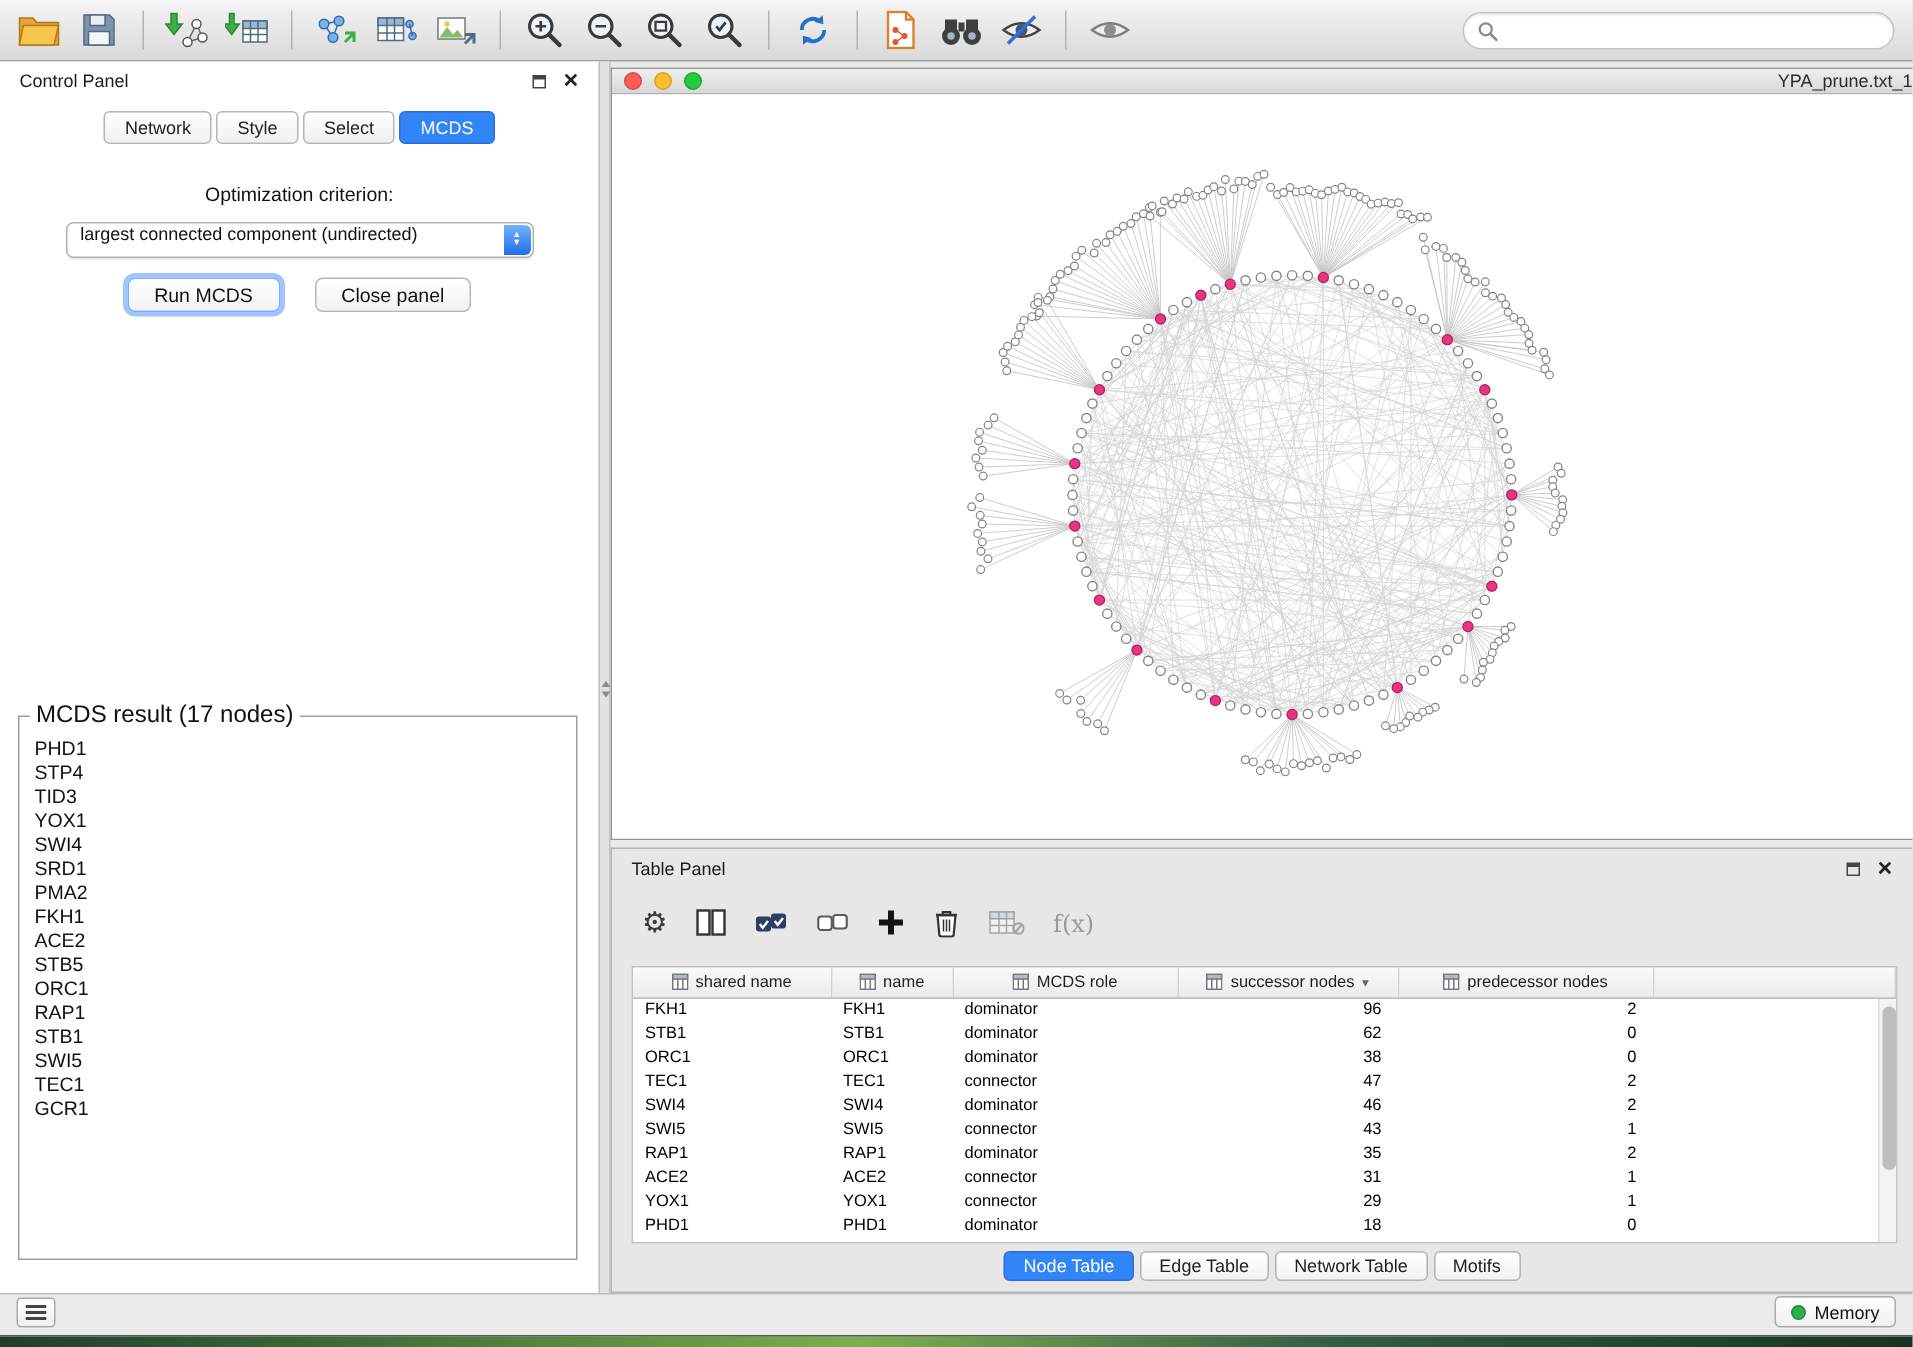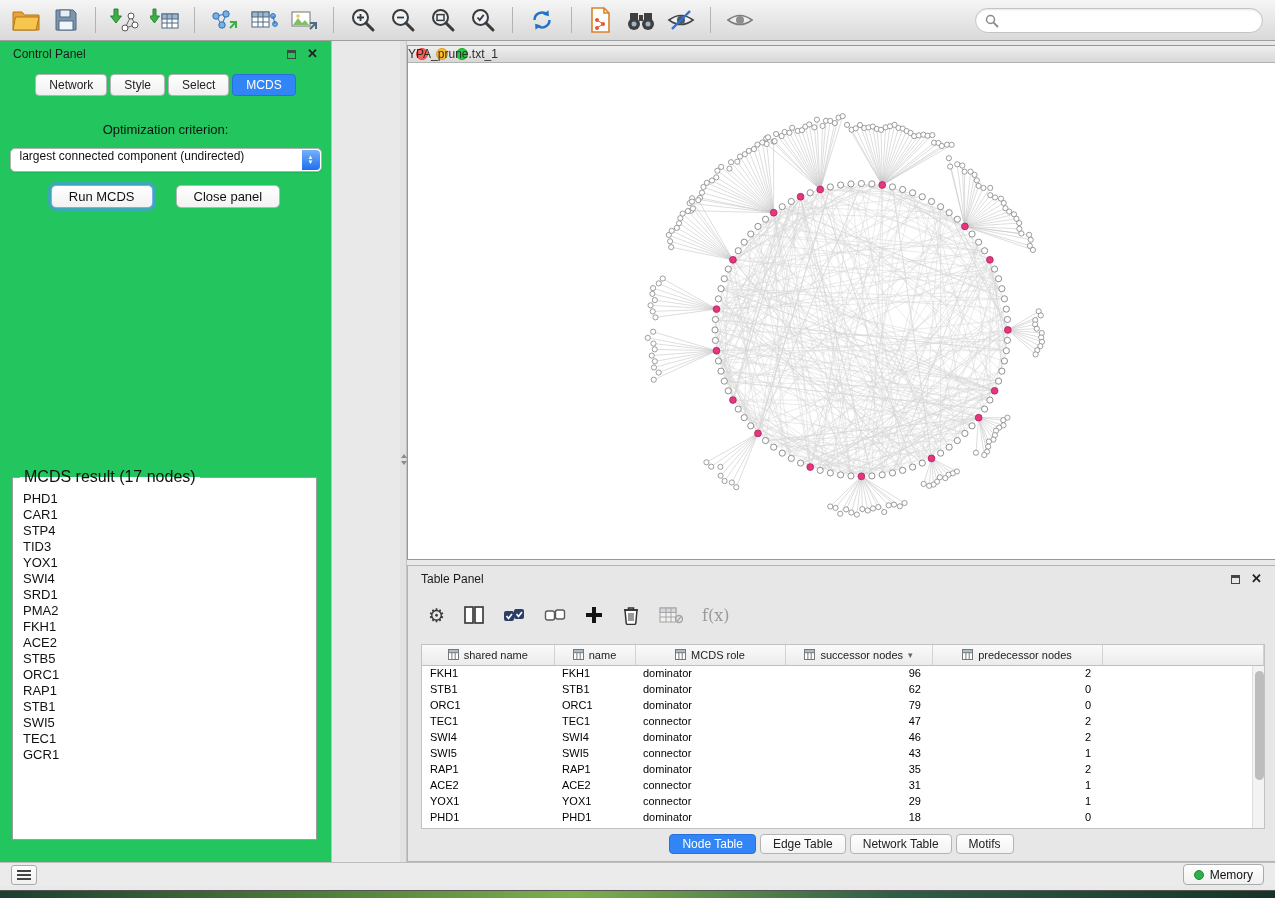--- a/index.html
+++ b/index.html
@@ -8,21 +8,21 @@
 
   
   .toolbar{position:absolute;top:0;left:0;right:0;height:41px;background:linear-gradient(#f5f5f5,#d9d9d9);border-bottom:1px solid #9f9f9f;display:flex;align-items:center;padding:0 8px;gap:4px}
   .tbtn{width:36px;height:33px;border:none;background:transparent;display:flex;align-items:center;justify-content:center;border-radius:4px;cursor:default}
   .tbtn svg{display:block}
   .tsep{width:1px;height:26px;background:#b3b3b3;margin:0 7px}
   .search-wrap{position:absolute;right:12px;top:8px;width:288px;height:25px;border:1px solid #c3c3c3;border-radius:13px;background:#fff;display:flex;align-items:center;padding:0 9px;box-shadow:inset 0 1px 2px rgba(0,0,0,.10)}
   .search-wrap input{border:none;outline:none;flex:1;font-size:12px;background:transparent;margin-left:5px}
 
   
-  .control-panel{position:absolute;left:0;top:41px;width:332px;height:821px;background:#22c55e;border-right:1px solid #bdbdbd}
+  .control-panel{position:absolute;left:0;top:41px;width:400px;height:821px;background:#ffffff;border-right:1px solid #bdbdbd}
   .panel-titlebar{height:26px;display:flex;align-items:center;padding:0 13px;font-size:12px;color:#1b1b1b}
   .panel-wincontrols{margin-left:auto;display:flex;gap:11px;align-items:center}
   .float-glyph{width:9px;height:9px;border:1px solid #444;border-top:3px solid #444;display:inline-block}
   .close-glyph{font-size:13px;font-weight:bold;color:#222;line-height:10px}
   .cp-tabs{display:flex;justify-content:center;gap:3px;padding:7px 0 10px}
   .tab{height:22px;padding:0 13px;font-size:12px;border:1px solid #b4b4b4;background:linear-gradient(#ffffff,#f0f0f0);border-radius:4px;color:#222;cursor:default}
   .tab.active{background:#3285f7;border-color:#2a6fd9;color:#fff}
   .cp-body{text-align:center}
   .opt-label{font-size:13px;margin:16px 0 11px;color:#111}
   .dropdown{margin:0 auto;width:312px;height:24px;background:#fff;border:1px solid #b2b2b2;border-radius:5px;display:flex;align-items:flex-start;font-size:12px;padding-left:9px;position:relative;box-shadow:0 1px 1px rgba(0,0,0,.08);color:#111}
@@ -42,21 +42,21 @@
   .split-handle .up{border-bottom:4px solid #8b8b8b}
   .split-handle .dn{border-top:4px solid #8b8b8b}
 
   
   .network-window{position:absolute;left:407px;top:45px;right:0;height:515px;background:#fff;border:1px solid #979797;border-right:none}
   .net-titlebar{height:17px;background:linear-gradient(#efefef,#d7d7d7);border-bottom:1px solid #b2b2b2;position:relative;display:flex;align-items:center}
   .tl{width:12px;height:12px;border-radius:50%;margin-left:8px;flex:0 0 auto}
   .tl.red{background:#ff5f57;border:1px solid #e0443e}
   .tl.yellow{background:#febc2e;border:1px solid #d89e24}
   .tl.green{background:#28c840;border:1px solid #1aab29}
-  .net-title{position:absolute;left:0;right:0;text-align:left;font-size:12px;color:#2c2c2c;pointer-events:none}
+  .net-title{position:absolute;left:0;right:0;text-align:right;font-size:12px;color:#2c2c2c;pointer-events:none}
   .net-canvas{position:absolute;left:0;right:0;top:17px;bottom:0;background:#fff}
   .net-canvas svg{width:100%;height:100%;display:block}
 
   
   .table-panel{position:absolute;left:407px;top:565px;right:0;height:297px;background:#e7e7e7;border:1px solid #b3b3b3;border-right:none}
   .tp-toolbar{height:46px;display:flex;align-items:center;gap:19px;padding:0 20px;color:#3c3c3c}
   .tp-toolbar .gear{font-size:19px;line-height:19px;color:#3a3a3a}
   .tp-toolbar .dim{opacity:.45}
   .fx{font-family:"DejaVu Serif",serif;font-size:16px;color:#9a9a9a}
   .table-wrap{position:absolute;left:13px;right:10px;top:78px;bottom:32px;background:#fff;border:1px solid #c2c2c2;overflow:hidden}
@@ -264,21 +264,20 @@
       </div>
       <div class="btn-row">
         <button class="mac-btn focused">Run MCDS</button>
         <button class="mac-btn">Close panel</button>
       </div>
     </div>
     <fieldset class="result-box">
       <legend>MCDS result (17 nodes)</legend>
       <div class="result-list" id="mcds-list">
           <div class="result-item">PHD1</div>
-          <div class="result-item">CAR1</div>
           <div class="result-item">STP4</div>
           <div class="result-item">TID3</div>
           <div class="result-item">YOX1</div>
           <div class="result-item">SWI4</div>
           <div class="result-item">SRD1</div>
           <div class="result-item">PMA2</div>
           <div class="result-item">FKH1</div>
           <div class="result-item">ACE2</div>
           <div class="result-item">STB5</div>
           <div class="result-item">ORC1</div>
@@ -1247,21 +1246,21 @@
               <td>STB1</td>
               <td>dominator</td>
               <td class="num">62</td>
               <td class="num">0</td>
               <td></td>
             </tr>
             <tr>
               <td>ORC1</td>
               <td>ORC1</td>
               <td>dominator</td>
-              <td class="num">79</td>
+              <td class="num">38</td>
               <td class="num">0</td>
               <td></td>
             </tr>
             <tr>
               <td>TEC1</td>
               <td>TEC1</td>
               <td>connector</td>
               <td class="num">47</td>
               <td class="num">2</td>
               <td></td>

